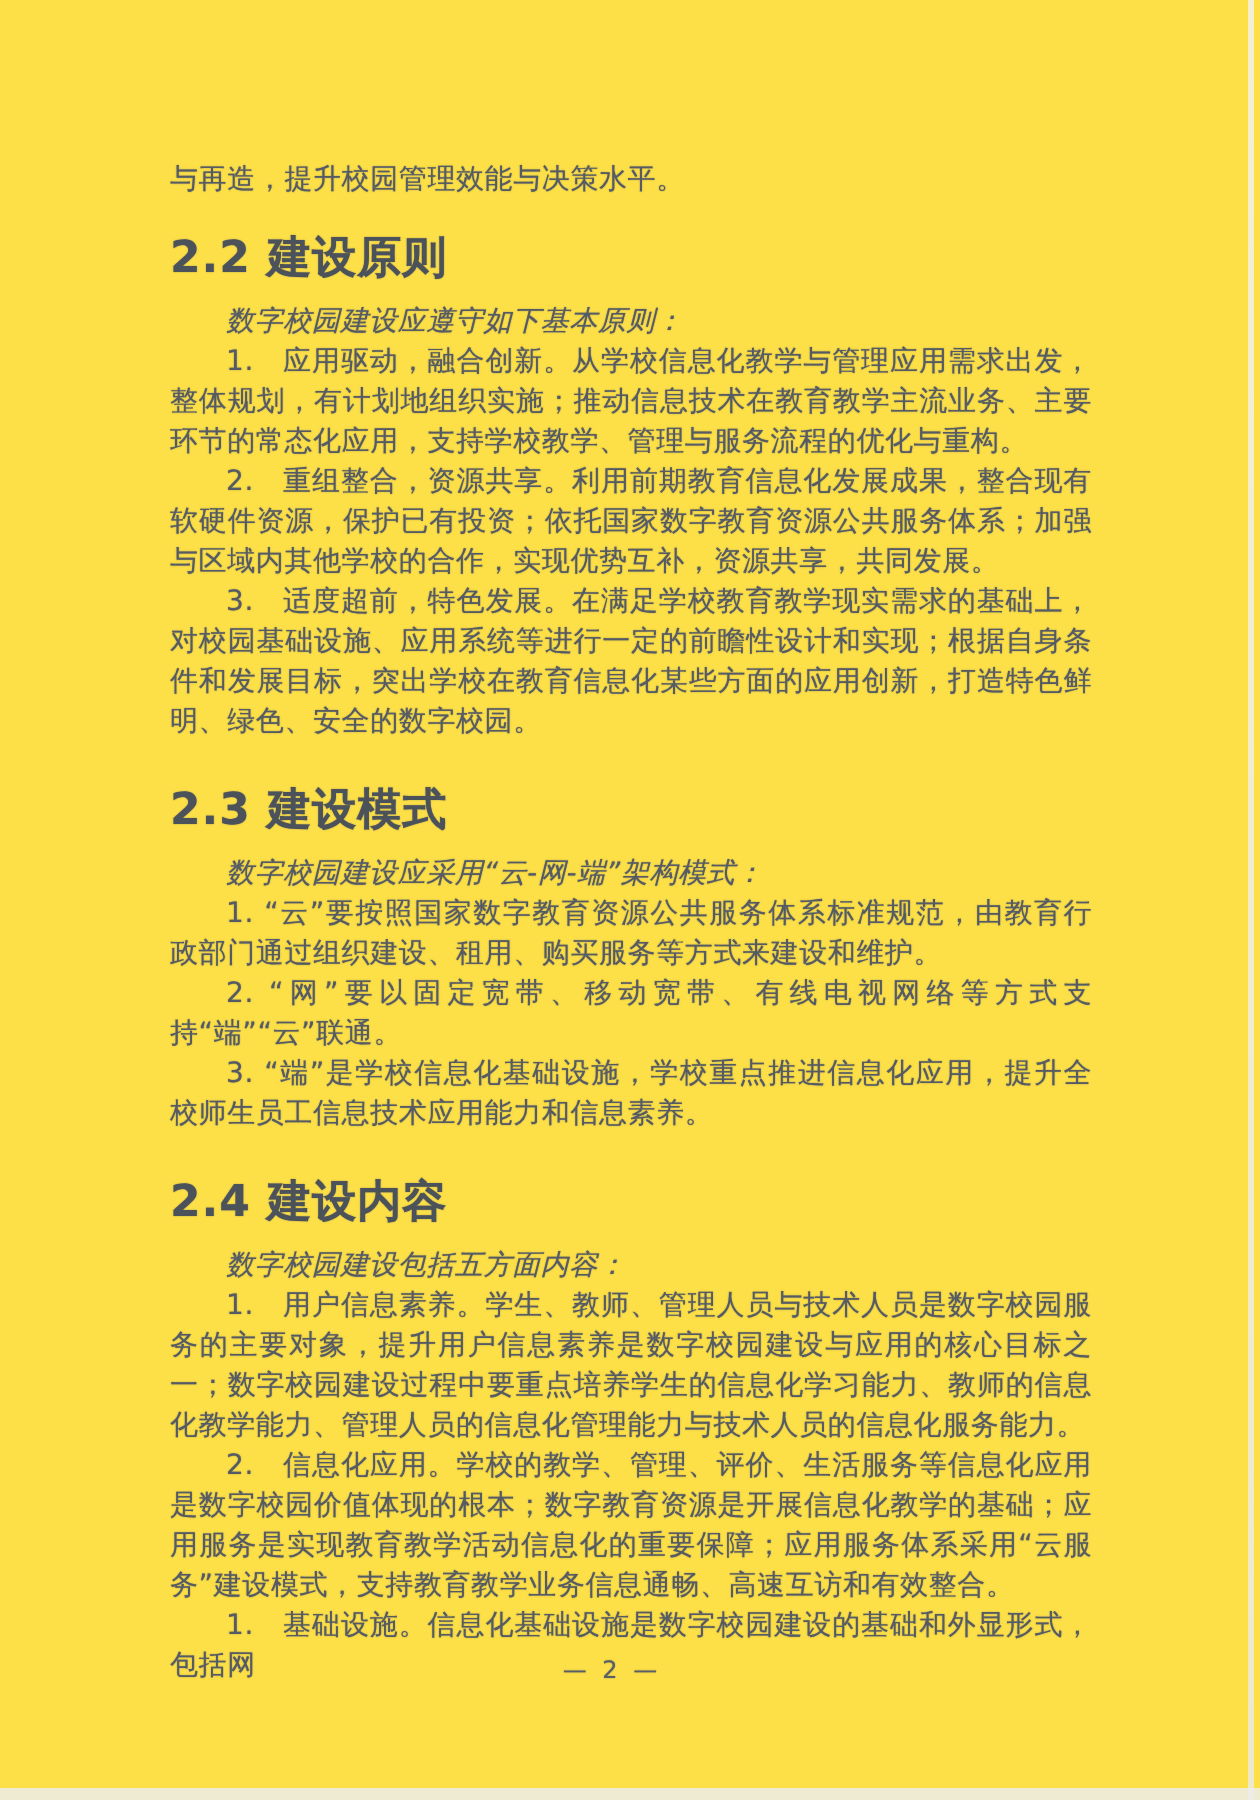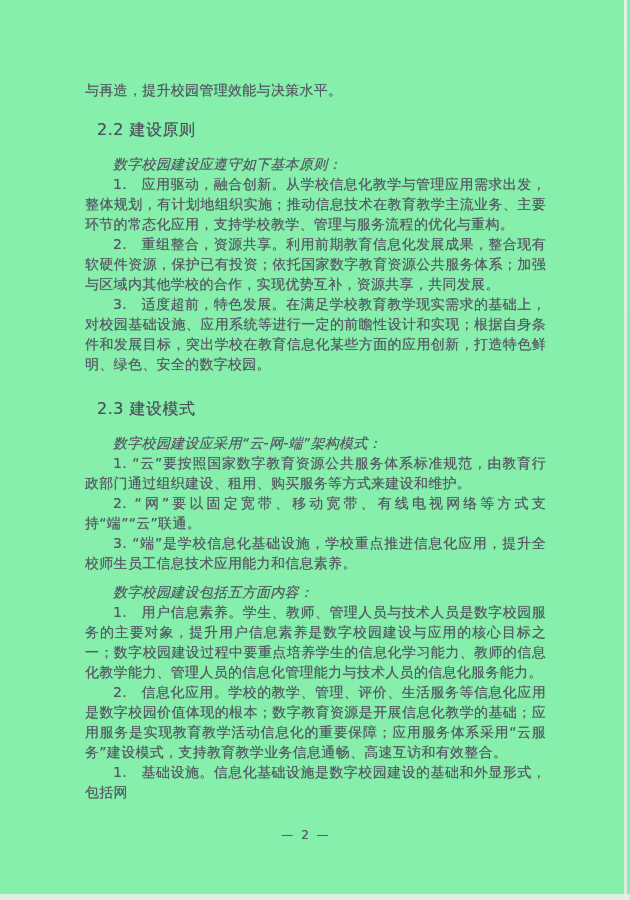--- a/index.html
+++ b/index.html
@@ -4,47 +4,47 @@
 <style>
   html, body {
     margin: 0;
     padding: 0;
     background: #ffffff;
   }
   .page {
     position: relative;
     width: 630px;
     height: 900px;
-    background: #86efac;
+    background: #fde047;
     font-family: "DejaVu Sans", sans-serif;
     color: #565b63;
     overflow: hidden;
     text-shadow: 0 0 0.7px rgba(88, 93, 101, 0.75);
   }
   .content {
     position: absolute;
     left: 85px;
     top: 80px;
     width: 461px;
   }
   .body-text {
     font-size: 14px;
     line-height: 20px;
     text-align: justify;
     letter-spacing: 0.3px;
     margin: 0;
   }
   .indent { text-indent: 28px; }
   .section-heading {
-    font-size: 16px;
-    font-weight: 400;
+    font-size: 22px;
+    font-weight: 700;
     line-height: 25px;
     color: #4c525a;
     letter-spacing: 0.5px;
-    margin: 12px;
+    margin: 0;
   }
   .mt-h1 { margin-top: 17px; }
   .mt-h  { margin-top: 22px; }
   .mt-lead { margin-top: 9px; font-style: italic; }
   .page-footer {
     position: absolute;
     top: 828px;
     left: 0;
     width: 612px;
     text-align: center;
@@ -86,20 +86,21 @@
     <p class="body-text indent">1.　应用驱动，融合创新。从学校信息化教学与管理应用需求出发，整体规划，有计划地组织实施；推动信息技术在教育教学主流业务、主要环节的常态化应用，支持学校教学、管理与服务流程的优化与重构。</p>
     <p class="body-text indent">2.　重组整合，资源共享。利用前期教育信息化发展成果，整合现有软硬件资源，保护已有投资；依托国家数字教育资源公共服务体系；加强与区域内其他学校的合作，实现优势互补，资源共享，共同发展。</p>
     <p class="body-text indent">3.　适度超前，特色发展。在满足学校教育教学现实需求的基础上，对校园基础设施、应用系统等进行一定的前瞻性设计和实现；根据自身条件和发展目标，突出学校在教育信息化某些方面的应用创新，打造特色鲜明、绿色、安全的数字校园。</p>
 
     <h2 class="section-heading mt-h">2.3 建设模式</h2>
     <p class="body-text indent mt-lead">数字校园建设应采用“云-网-端”架构模式：</p>
     <p class="body-text indent">1. “云”要按照国家数字教育资源公共服务体系标准规范，由教育行政部门通过组织建设、租用、购买服务等方式来建设和维护。</p>
     <p class="body-text indent">2. “网”要以固定宽带、移动宽带、有线电视网络等方式支持“端”“云”联通。</p>
     <p class="body-text indent">3. “端”是学校信息化基础设施，学校重点推进信息化应用，提升全校师生员工信息技术应用能力和信息素养。</p>
 
+    <h2 class="section-heading mt-h">2.4 建设内容</h2>
     <p class="body-text indent mt-lead">数字校园建设包括五方面内容：</p>
     <p class="body-text indent">1.　用户信息素养。学生、教师、管理人员与技术人员是数字校园服务的主要对象，提升用户信息素养是数字校园建设与应用的核心目标之一；数字校园建设过程中要重点培养学生的信息化学习能力、教师的信息化教学能力、管理人员的信息化管理能力与技术人员的信息化服务能力。</p>
     <p class="body-text indent">2.　信息化应用。学校的教学、管理、评价、生活服务等信息化应用是数字校园价值体现的根本；数字教育资源是开展信息化教学的基础；应用服务是实现教育教学活动信息化的重要保障；应用服务体系采用“云服务”建设模式，支持教育教学业务信息通畅、高速互访和有效整合。</p>
     <p class="body-text indent">1.　基础设施。信息化基础设施是数字校园建设的基础和外显形式，包括网</p>
 
   </div>
 
   <div class="page-footer">— 2 —</div>
 
   <div class="scan-edge-right"></div>

